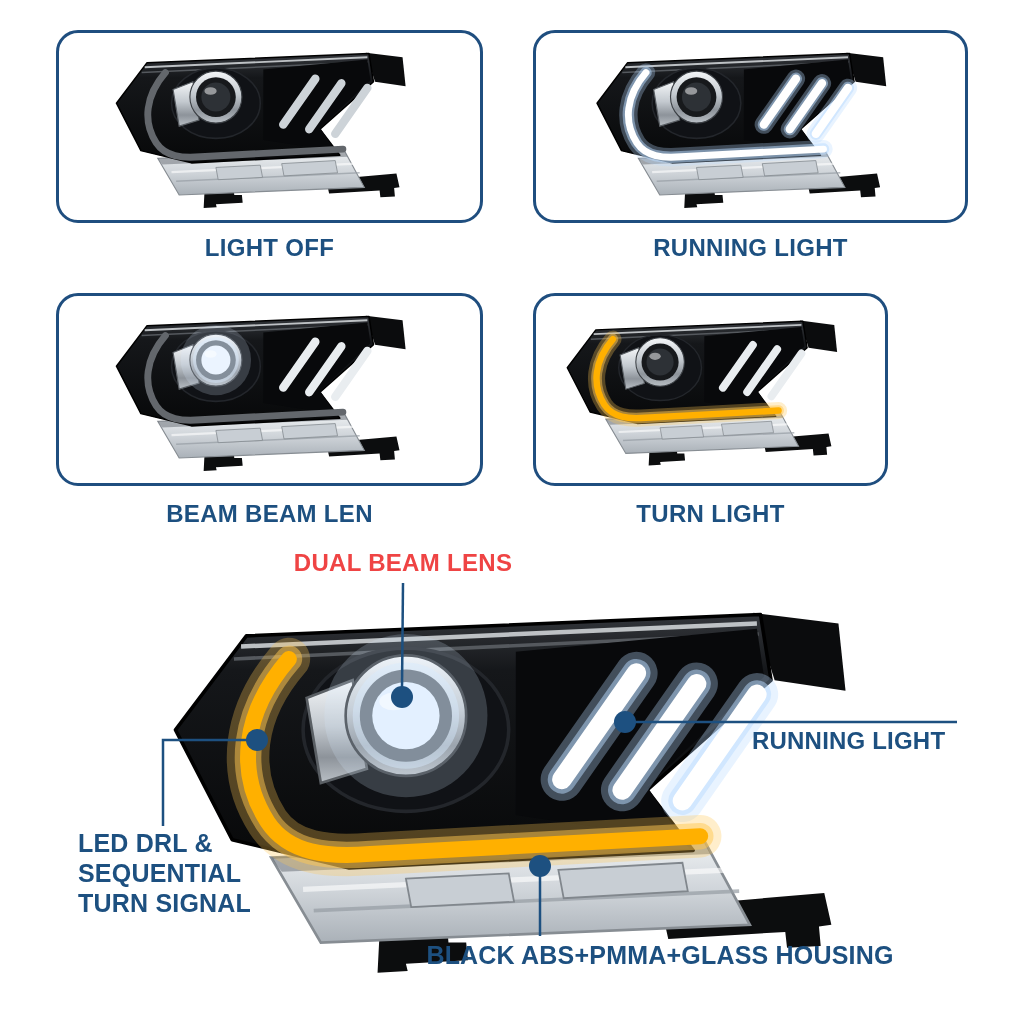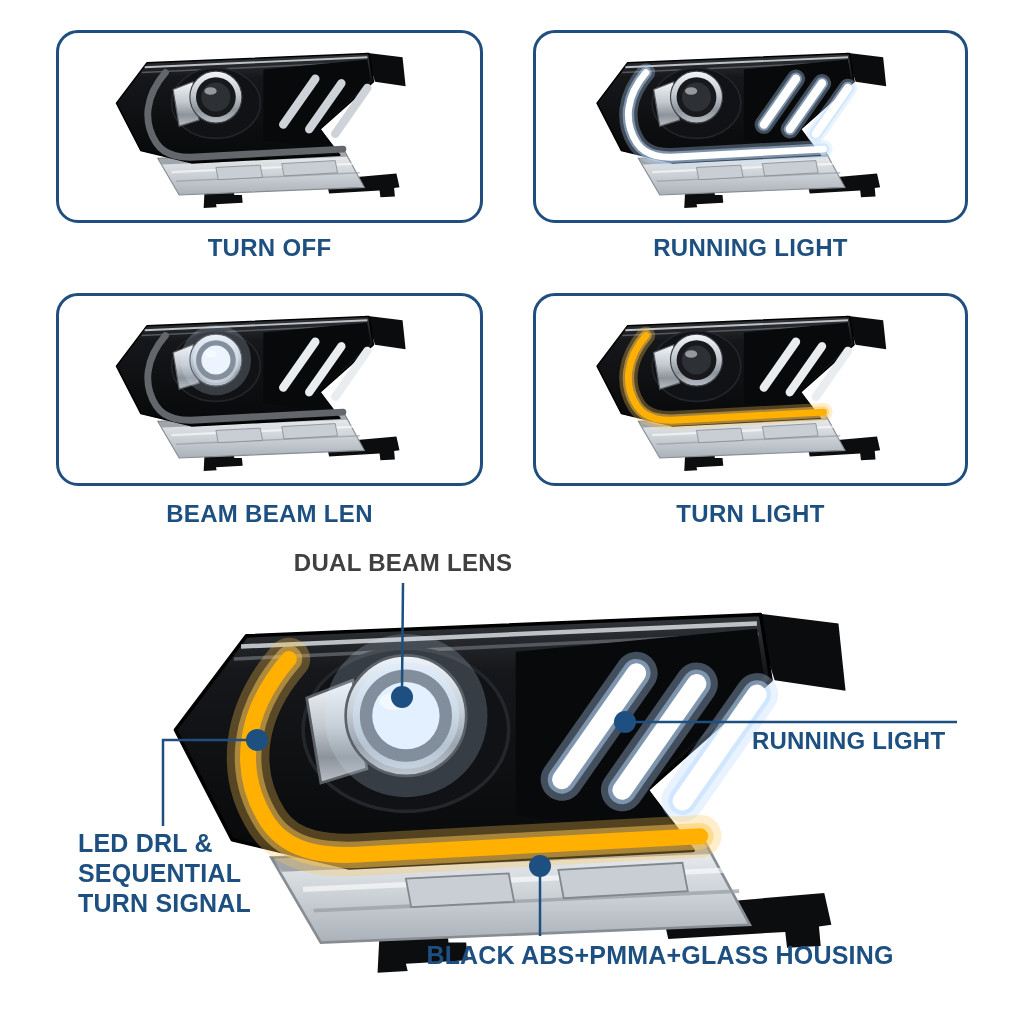--- a/index.html
+++ b/index.html
@@ -11,21 +11,21 @@
   .frame{
     height:193px;border:3px solid #1f4e7f;border-radius:22px;background:#ffffff;
     display:flex;align-items:center;justify-content:center;box-sizing:border-box;overflow:hidden;
   }
   .hl{display:block;}
   .frame .hl{width:90%;height:90%;}
   .cap{
     margin-top:11px;text-align:center;font-size:24px;font-weight:700;color:#1d5080;letter-spacing:.3px;
   }
   .feature-title{
-    position:absolute;transform:translateX(-50%);font-size:24px;font-weight:700;color:#404040;
+    position:absolute;transform:translateX(-50%);font-size:24px;font-weight:700;color:#ef4444;
     letter-spacing:.3px;white-space:nowrap;
   }
   .big-hl{position:absolute;left:140px;top:588px;width:780px;height:390px;}
   .overlay{position:absolute;left:0;top:0;pointer-events:none;}
   .callout{
     position:absolute;font-weight:700;color:#1d5080;letter-spacing:.2px;white-space:nowrap;font-size:24px;
   }
   .t-drl{white-space:pre-line;line-height:30px;font-size:25px;}
   .t-housing{font-size:25px;transform:translateX(-50%);}
   
@@ -89,42 +89,42 @@
 </svg>
 
 <div id="canvas">
 
   <figure class="card" style="left:56px;top:30px;width:427px;">
     <div class="frame">
       <svg class="hl m-off" viewBox="0 0 440 220">
           <use href="#hl-sym"></use>
         </svg>
     </div>
-    <figcaption class="cap">TURN OFF</figcaption>
+    <figcaption class="cap">LIGHT OFF</figcaption>
   </figure>
 
   <figure class="card" style="left:533px;top:30px;width:435px;">
     <div class="frame">
       <svg class="hl m-run" viewBox="0 0 440 220">
           <use href="#hl-sym"></use>
         </svg>
     </div>
     <figcaption class="cap">RUNNING LIGHT</figcaption>
   </figure>
 
   <figure class="card" style="left:56px;top:293px;width:427px;">
     <div class="frame">
       <svg class="hl m-beam" viewBox="0 0 440 220">
           <use href="#hl-sym"></use>
         </svg>
     </div>
     <figcaption class="cap" style="margin-top:14px;">BEAM BEAM LEN</figcaption>
   </figure>
 
-  <figure class="card" style="left:533px;top:293px;width:435px;">
+  <figure class="card" style="left:533px;top:293px;width:355px;">
     <div class="frame">
       <svg class="hl m-turn" viewBox="0 0 440 220">
           <use href="#hl-sym"></use>
         </svg>
     </div>
     <figcaption class="cap" style="margin-top:14px;">TURN LIGHT</figcaption>
   </figure>
 
   <div class="feature-title" style="left:403px;top:549px;">DUAL BEAM LENS</div>
 

